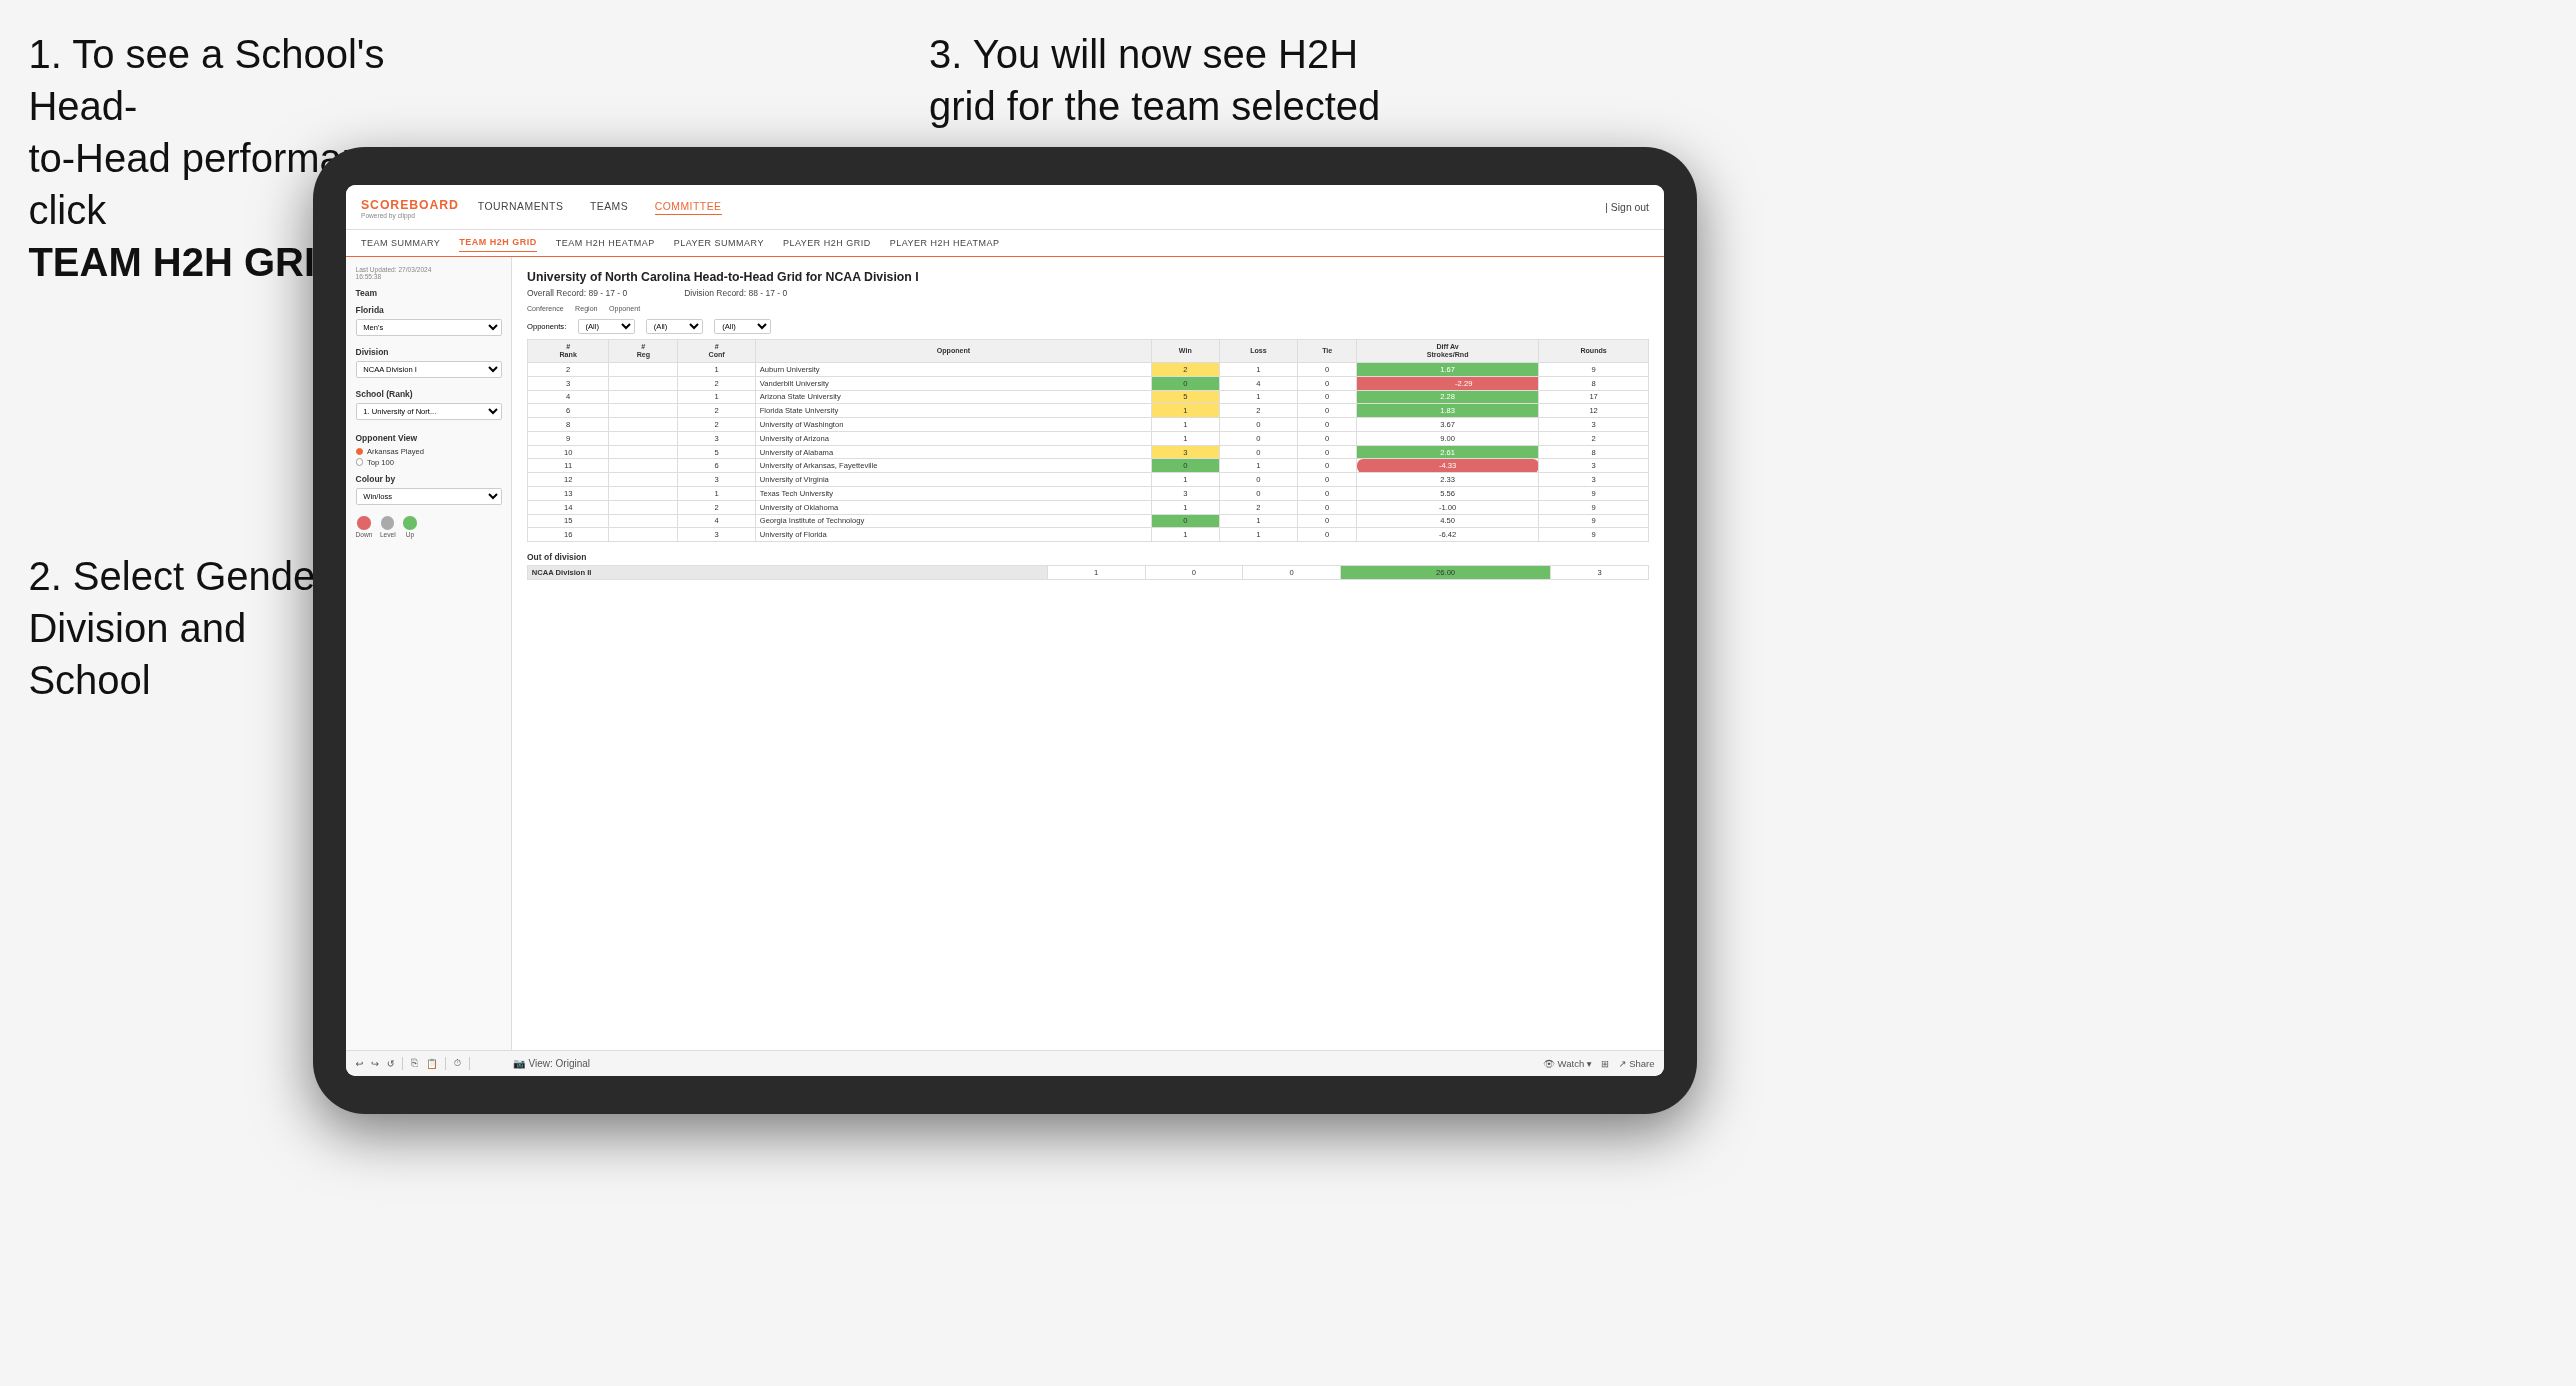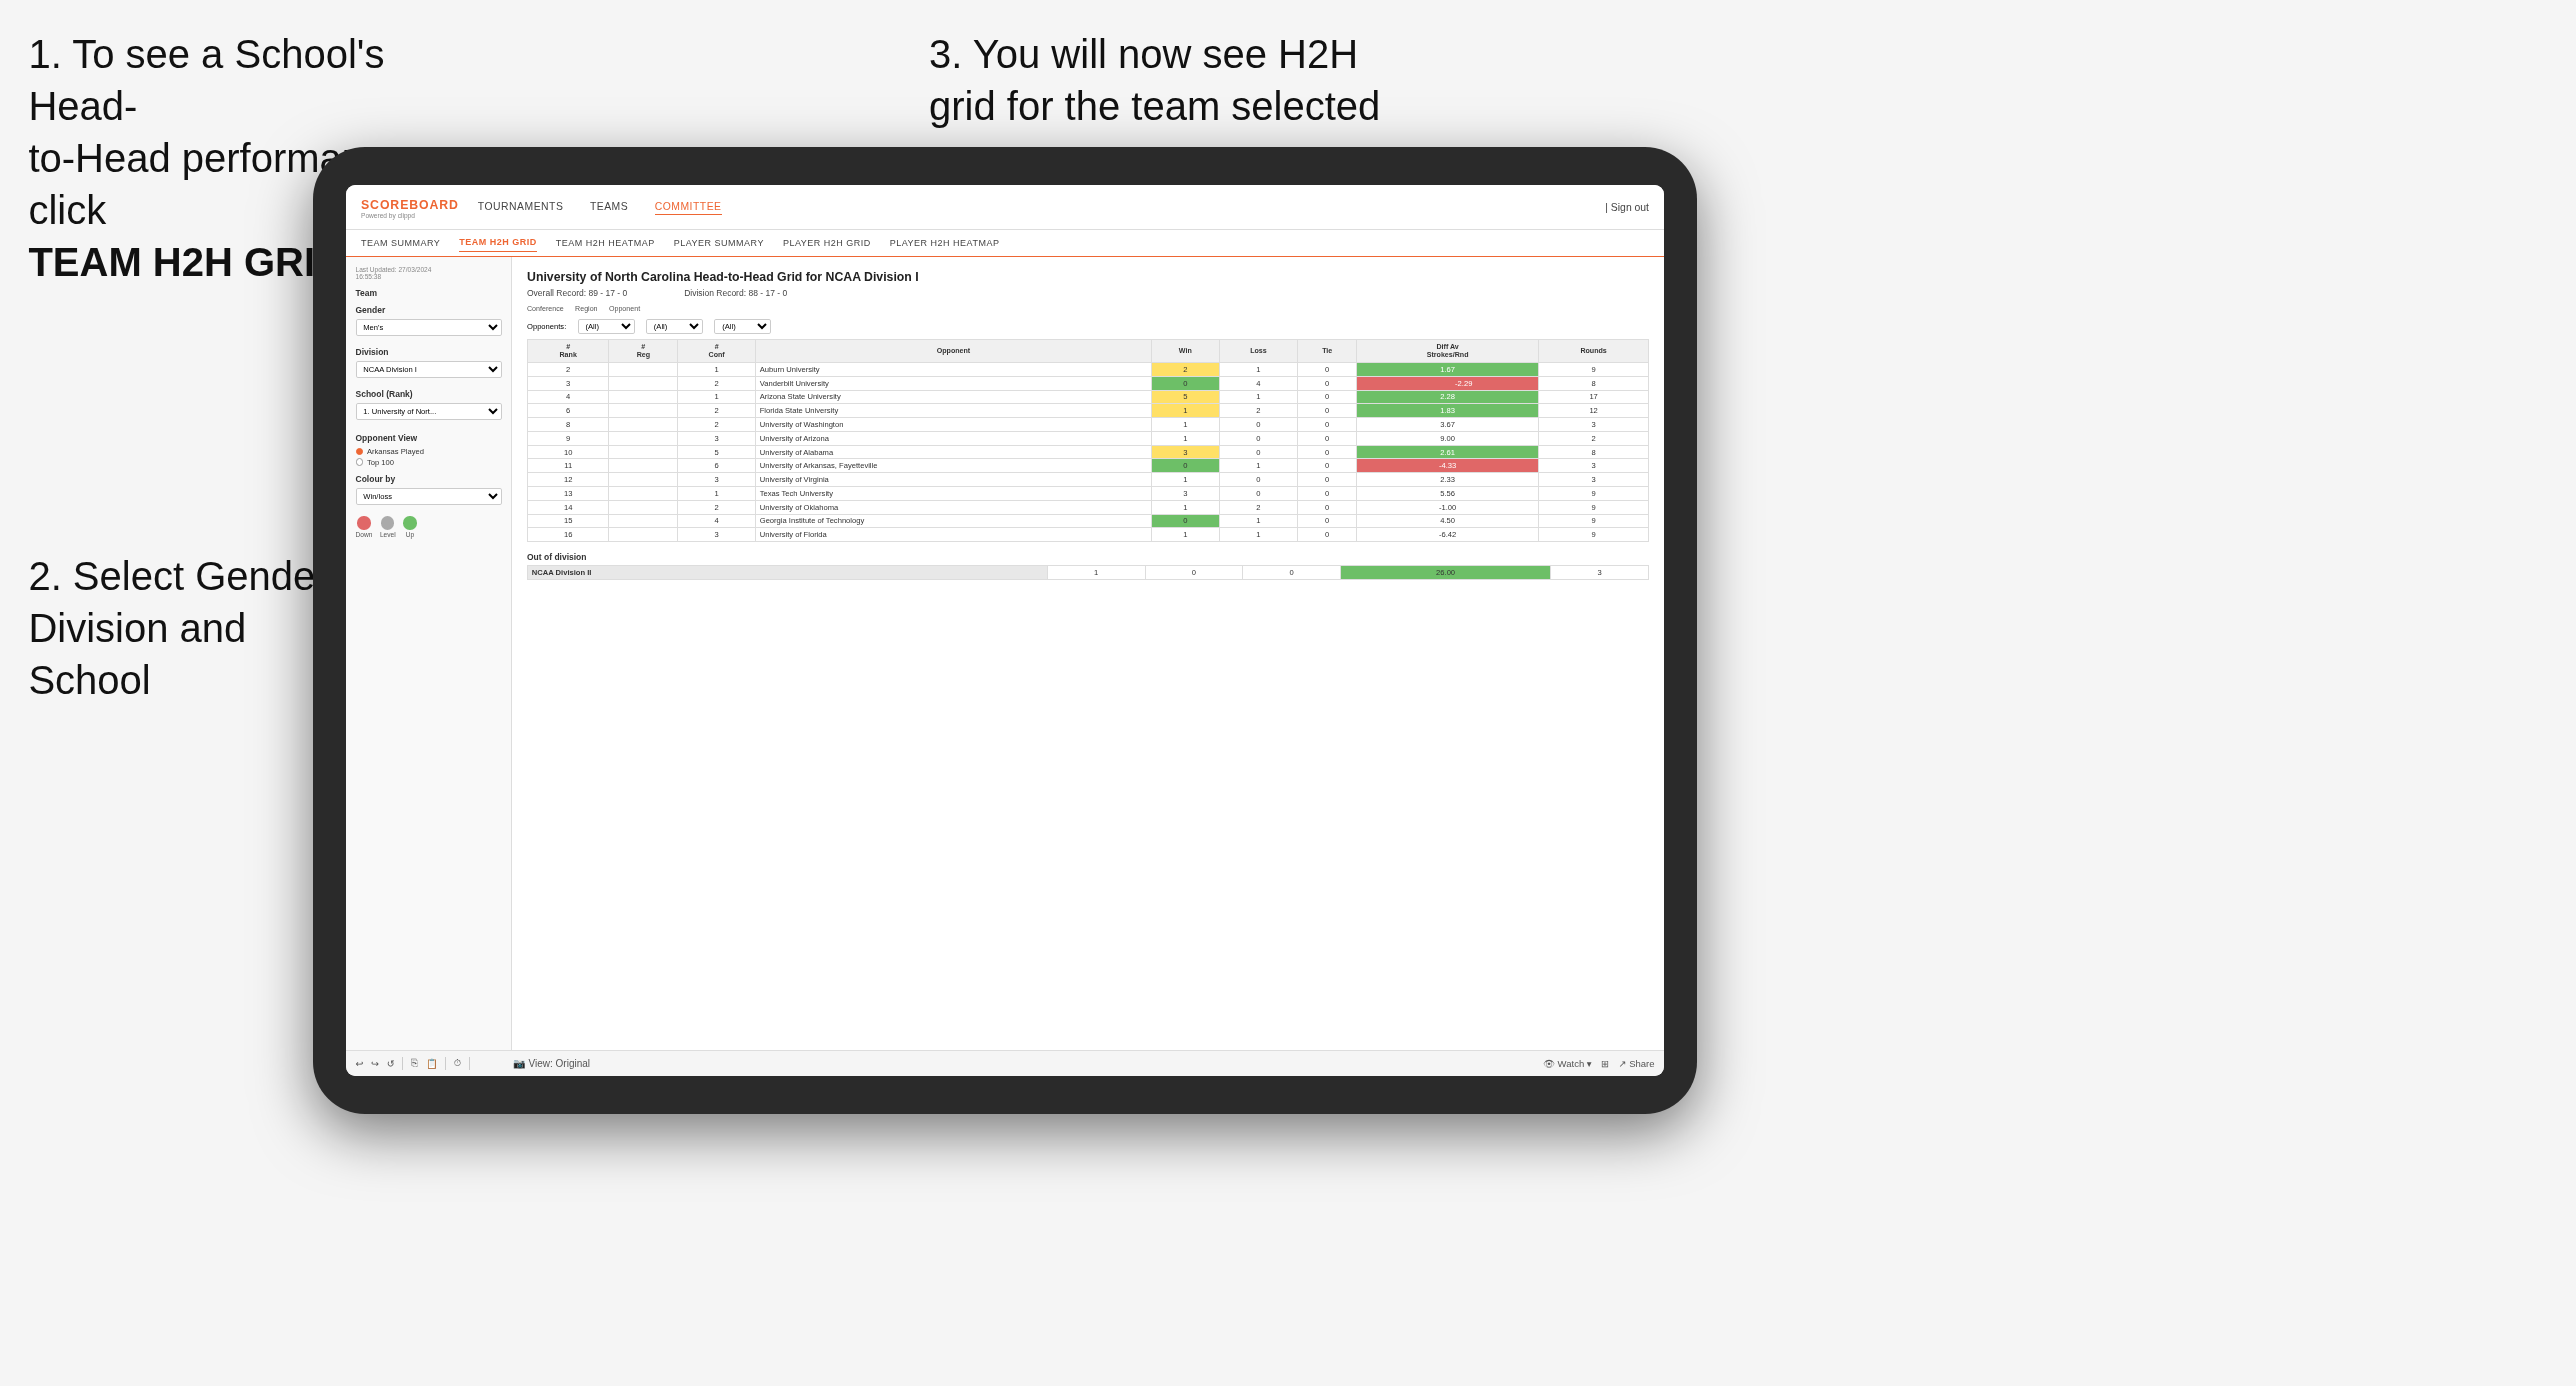--- a/index.html
+++ b/index.html
@@ -389,21 +389,21 @@
     <div class="main-content">
 
       <div class="sidebar">
         <div class="sidebar-timestamp">
           <div>Last Updated: 27/03/2024</div>
           <div>16:55:38</div>
         </div>
 
         <div class="sidebar-section-label">Team</div>
 
-        <div class="sidebar-section-label">Gender</div>
+        <div class="sidebar-section-label">Florida</div>
         <select class="sidebar-select">
           <option>Men's</option>
         </select>
 
         <div class="sidebar-section-label">Division</div>
         <select class="sidebar-select">
           <option>NCAA Division I</option>
         </select>
 
         <div class="sidebar-section-label">School (Rank)</div>
@@ -562,21 +562,21 @@
     <td>8</td>
   </tr>
               <tr>
     <td>11</td>
     <td></td>
     <td>6</td>
     <td class="td-left">University of Arkansas, Fayetteville</td>
     <td style="background:#6dbf67;">0</td>
     <td>1</td>
     <td>0</td>
-    <td style="background:#e06767;color:#fff;">-4.33</td>
+    <td style="background:#e06767;color:#fff;border-radius:6px;">-4.33</td>
     <td>3</td>
   </tr>
               <tr>
     <td>12</td>
     <td></td>
     <td>3</td>
     <td class="td-left">University of Virginia</td>
     <td style="">1</td>
     <td>0</td>
     <td>0</td>

